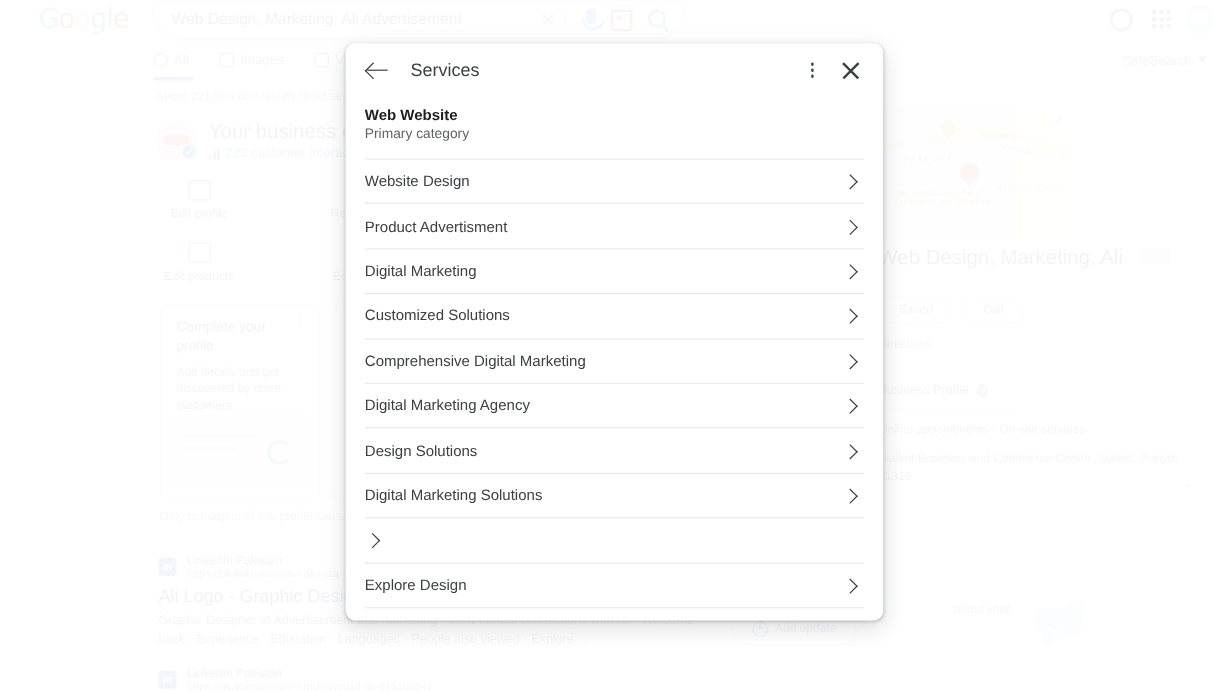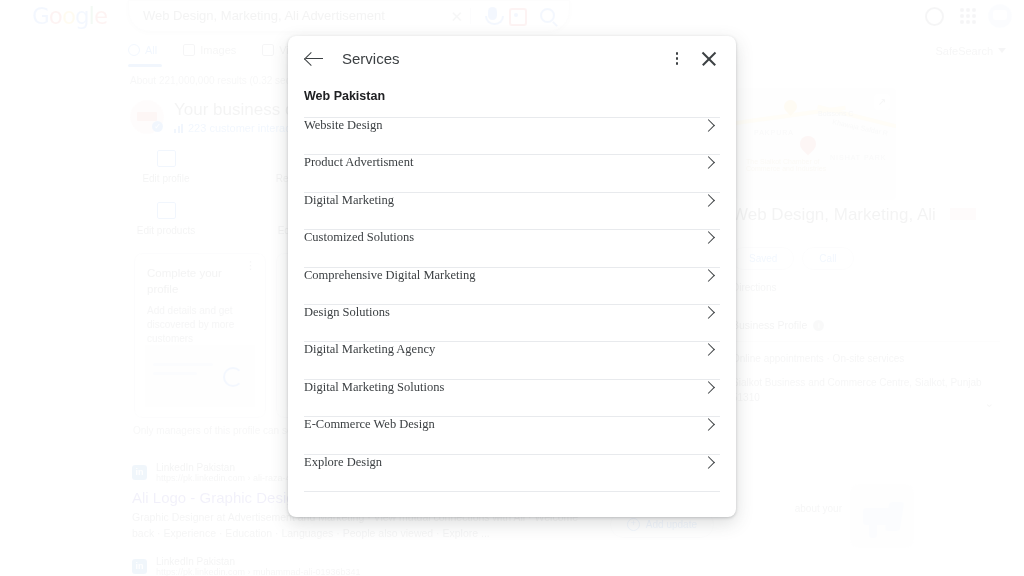--- a/index.html
+++ b/index.html
@@ -538,24 +538,23 @@
   }
   .m-primary-sub {
     font-size: 11.5px;
     color: #5f6368;
     margin-top: 3px;
   }
 
   .m-row {
     height: 36.4px;
     display: flex;
-    align-items: flex-start;
+    align-items: center;
     border-bottom: 1px solid #e8eaed;
     cursor: pointer;
-    font-family: Liberation Serif, serif;
   }
   .m-row-label {
     flex: 1;
     font-size: 12.5px;
     color: #3c4043;
   }
   .m-chev {
     width: 14px; height: 14px;
     position: relative;
     flex: none;
@@ -762,21 +761,22 @@
           <i></i>
           <i></i>
           <i></i>
         </div>
       <div class="m-close"></div>
     </div>
 
     <div class="m-body">
 
       <div class="m-primary">
-        <div class="m-primary-name">Web Pakistan</div>
+        <div class="m-primary-name">Web Website</div>
+        <div class="m-primary-sub">Primary category</div>
       </div>
 
       <div class="m-row">
         <div class="m-row-label">Website Design</div>
         <div class="m-chev"></div>
       </div>
       <div class="m-row">
         <div class="m-row-label">Product Advertisment</div>
         <div class="m-chev"></div>
       </div>
@@ -786,33 +786,32 @@
       </div>
       <div class="m-row">
         <div class="m-row-label">Customized Solutions</div>
         <div class="m-chev"></div>
       </div>
       <div class="m-row">
         <div class="m-row-label">Comprehensive Digital Marketing</div>
         <div class="m-chev"></div>
       </div>
       <div class="m-row">
+        <div class="m-row-label">Digital Marketing Agency</div>
+        <div class="m-chev"></div>
+      </div>
+      <div class="m-row">
         <div class="m-row-label">Design Solutions</div>
         <div class="m-chev"></div>
       </div>
       <div class="m-row">
-        <div class="m-row-label">Digital Marketing Agency</div>
-        <div class="m-chev"></div>
-      </div>
-      <div class="m-row">
         <div class="m-row-label">Digital Marketing Solutions</div>
         <div class="m-chev"></div>
       </div>
       <div class="m-row">
-        <div class="m-row-label">E-Commerce Web Design</div>
         <div class="m-chev"></div>
       </div>
       <div class="m-row">
         <div class="m-row-label">Explore Design</div>
         <div class="m-chev"></div>
       </div>
       <div class="m-row" style="border-bottom:none;">
         
         
       </div>

